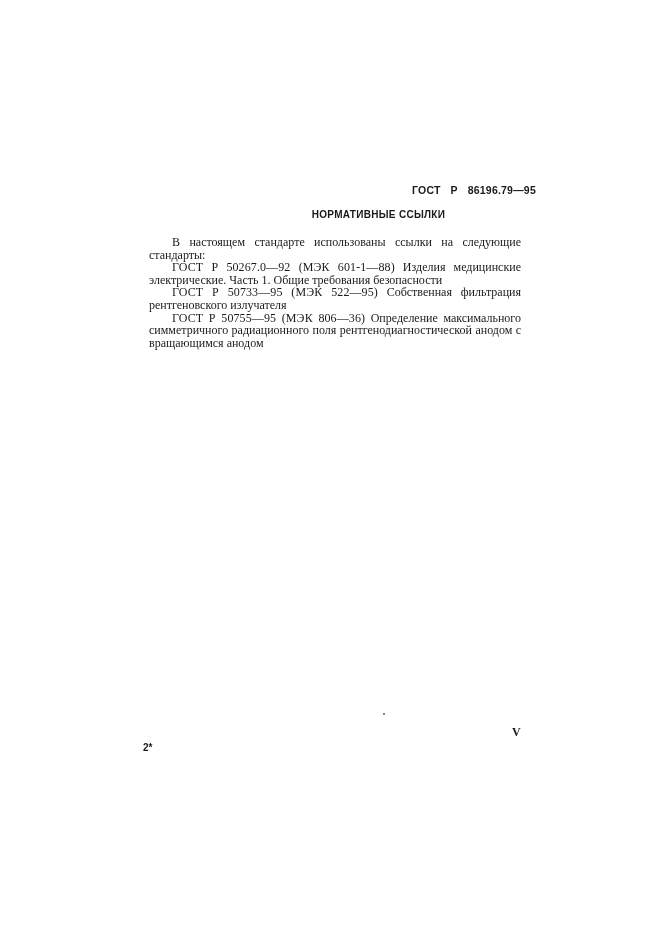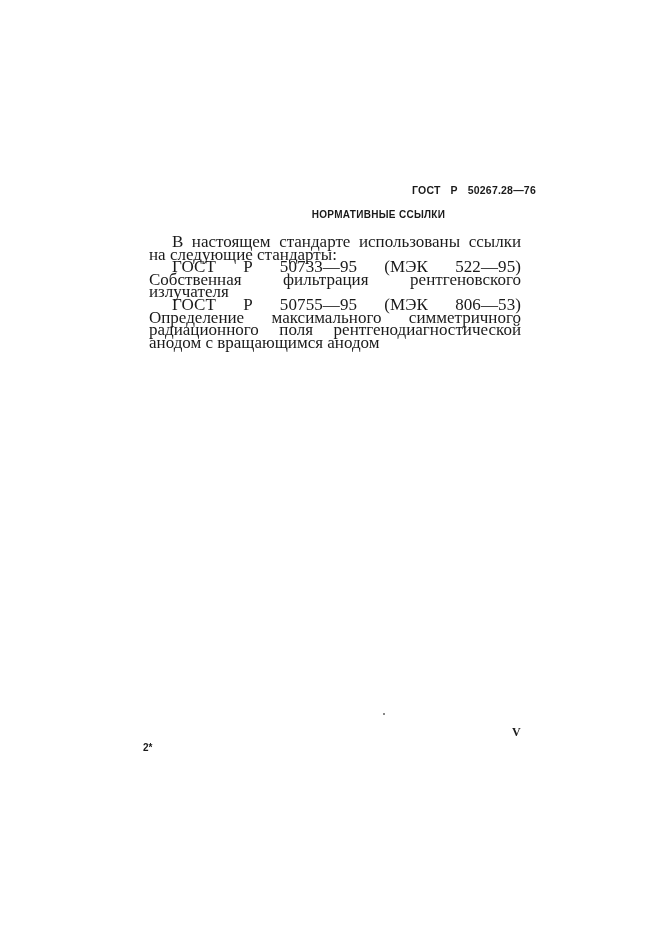--- a/index.html
+++ b/index.html
@@ -16,46 +16,47 @@
   .header .gost { margin-right: 10px; }
   .header .r { margin-right: 10px; }
   .title {
     position: absolute; top: 209px; left: 0; width: 661px; text-align: center;
     font-family: "Liberation Sans", sans-serif; font-weight: bold; font-size: 10px;
     letter-spacing: 0.3px;
     padding-left: 48px;
   }
   .body {
     position: absolute; top: 236px; left: 149px; width: 372px;
-    font-size: 17px; line-height: 12.6px; text-align: justify;
+    font-size: 12px; line-height: 12.6px; text-align: justify;
   }
   .body p { margin: 0; text-indent: 23px; }
   .body .ref-code { letter-spacing: 0.1px; }
   .stray-dot {
     position: absolute; top: 713px; left: 383px; width: 2px; height: 2px; background: #888;
   }
   .page-roman {
     position: absolute; top: 725px; left: 512px;
     font-family: "Liberation Serif", serif; font-weight: bold; font-size: 12px;
   }
   .signature {
     position: absolute; top: 742px; left: 143px;
     font-family: "Liberation Sans", sans-serif; font-weight: bold; font-size: 10px;
   }
 </style>
 </head>
 <body>
 
-<div class="header"><span class="gost">ГОСТ</span><span class="r">Р</span><span>50267.28—76</span></div>
+<div class="header"><span class="gost">ГОСТ</span><span class="r">Р</span><span>86196.79—95</span></div>
 
 <div class="title">НОРМАТИВНЫЕ ССЫЛКИ</div>
 
 <div class="body">
   <p>В настоящем стандарте использованы ссылки на следующие стандарты:</p>
+  <p><span class="ref-code">ГОСТ Р 50267.0—92 (МЭК 601-1—88)</span> <span>Изделия медицинские электрические. Часть 1. Общие требования безопасности</span></p>
   <p><span class="ref-code">ГОСТ Р 50733—95 (МЭК 522—95)</span> <span>Собственная фильтрация рентгеновского излучателя</span></p>
-  <p><span class="ref-code">ГОСТ Р 50755—95 (МЭК 806—53)</span> <span>Определение максимального симметричного радиационного поля рентгенодиагностической анодом с вращающимся анодом</span></p>
+  <p><span class="ref-code">ГОСТ Р 50755—95 (МЭК 806—36)</span> <span>Определение максимального симметричного радиационного поля рентгенодиагностической анодом с вращающимся анодом</span></p>
 </div>
 
 <div class="stray-dot"></div>
 
 <div class="page-roman">V</div>
 
 <div class="signature">2*</div>
 
 </body></html>

